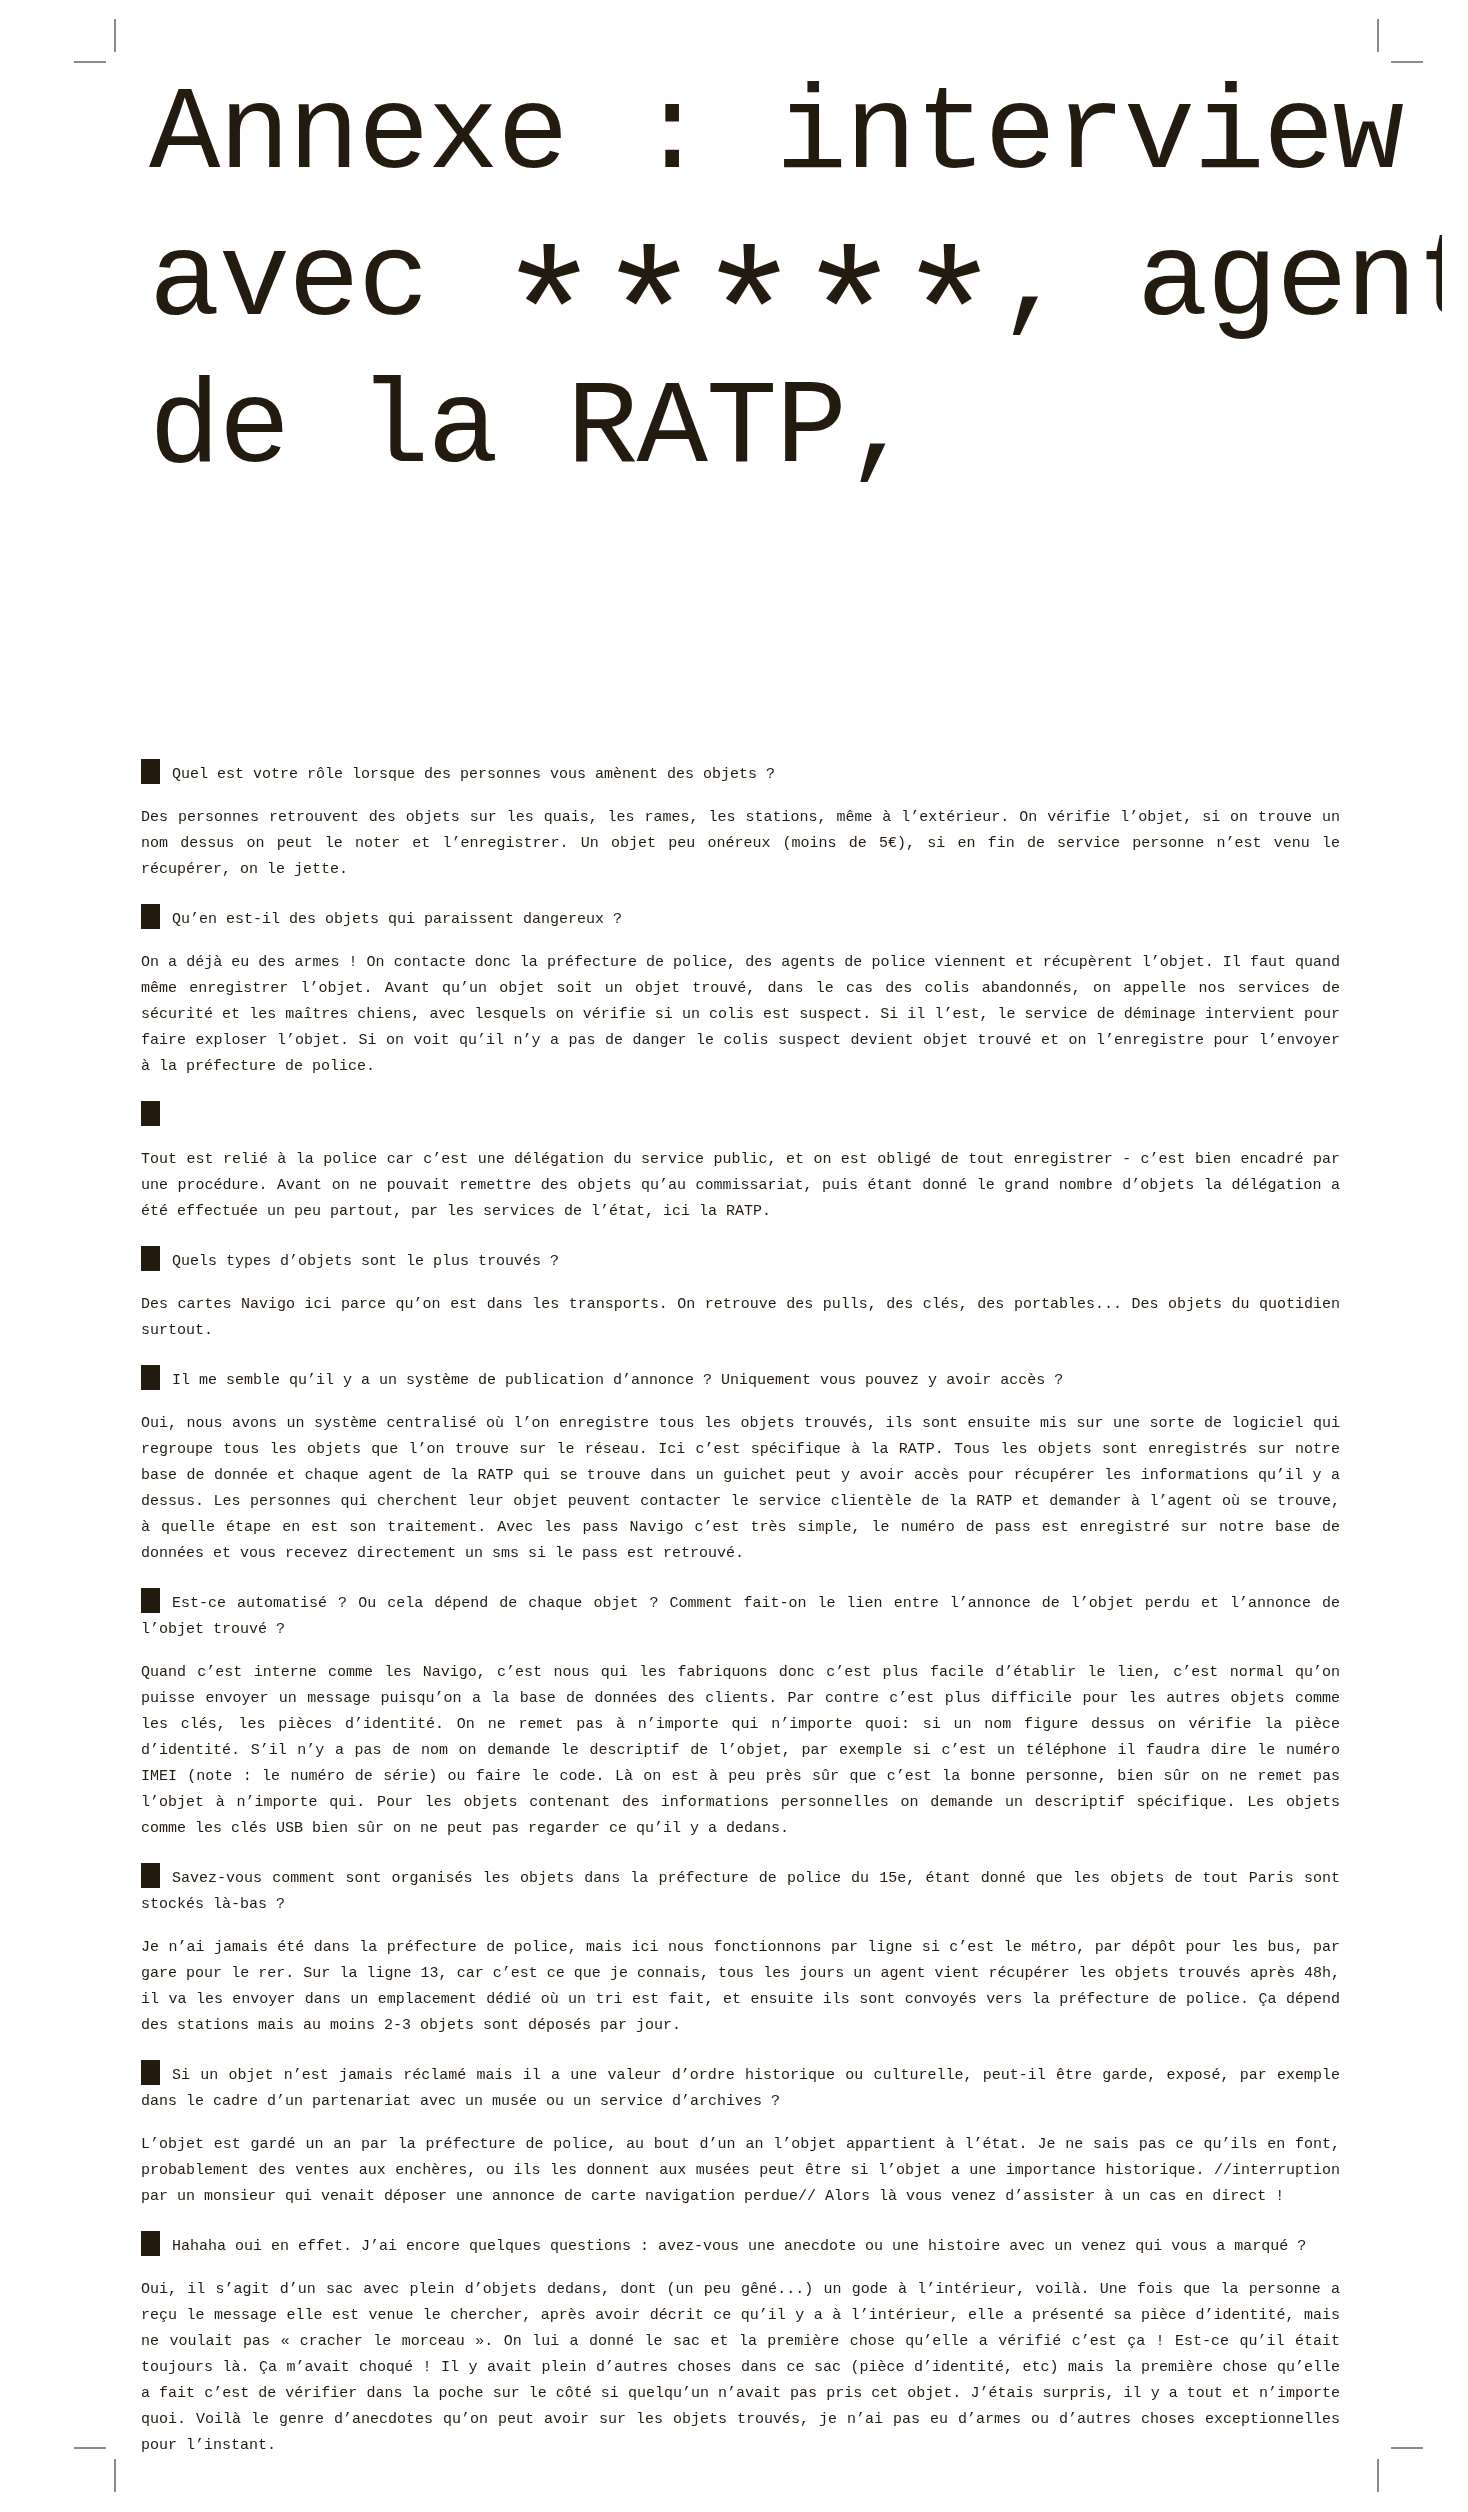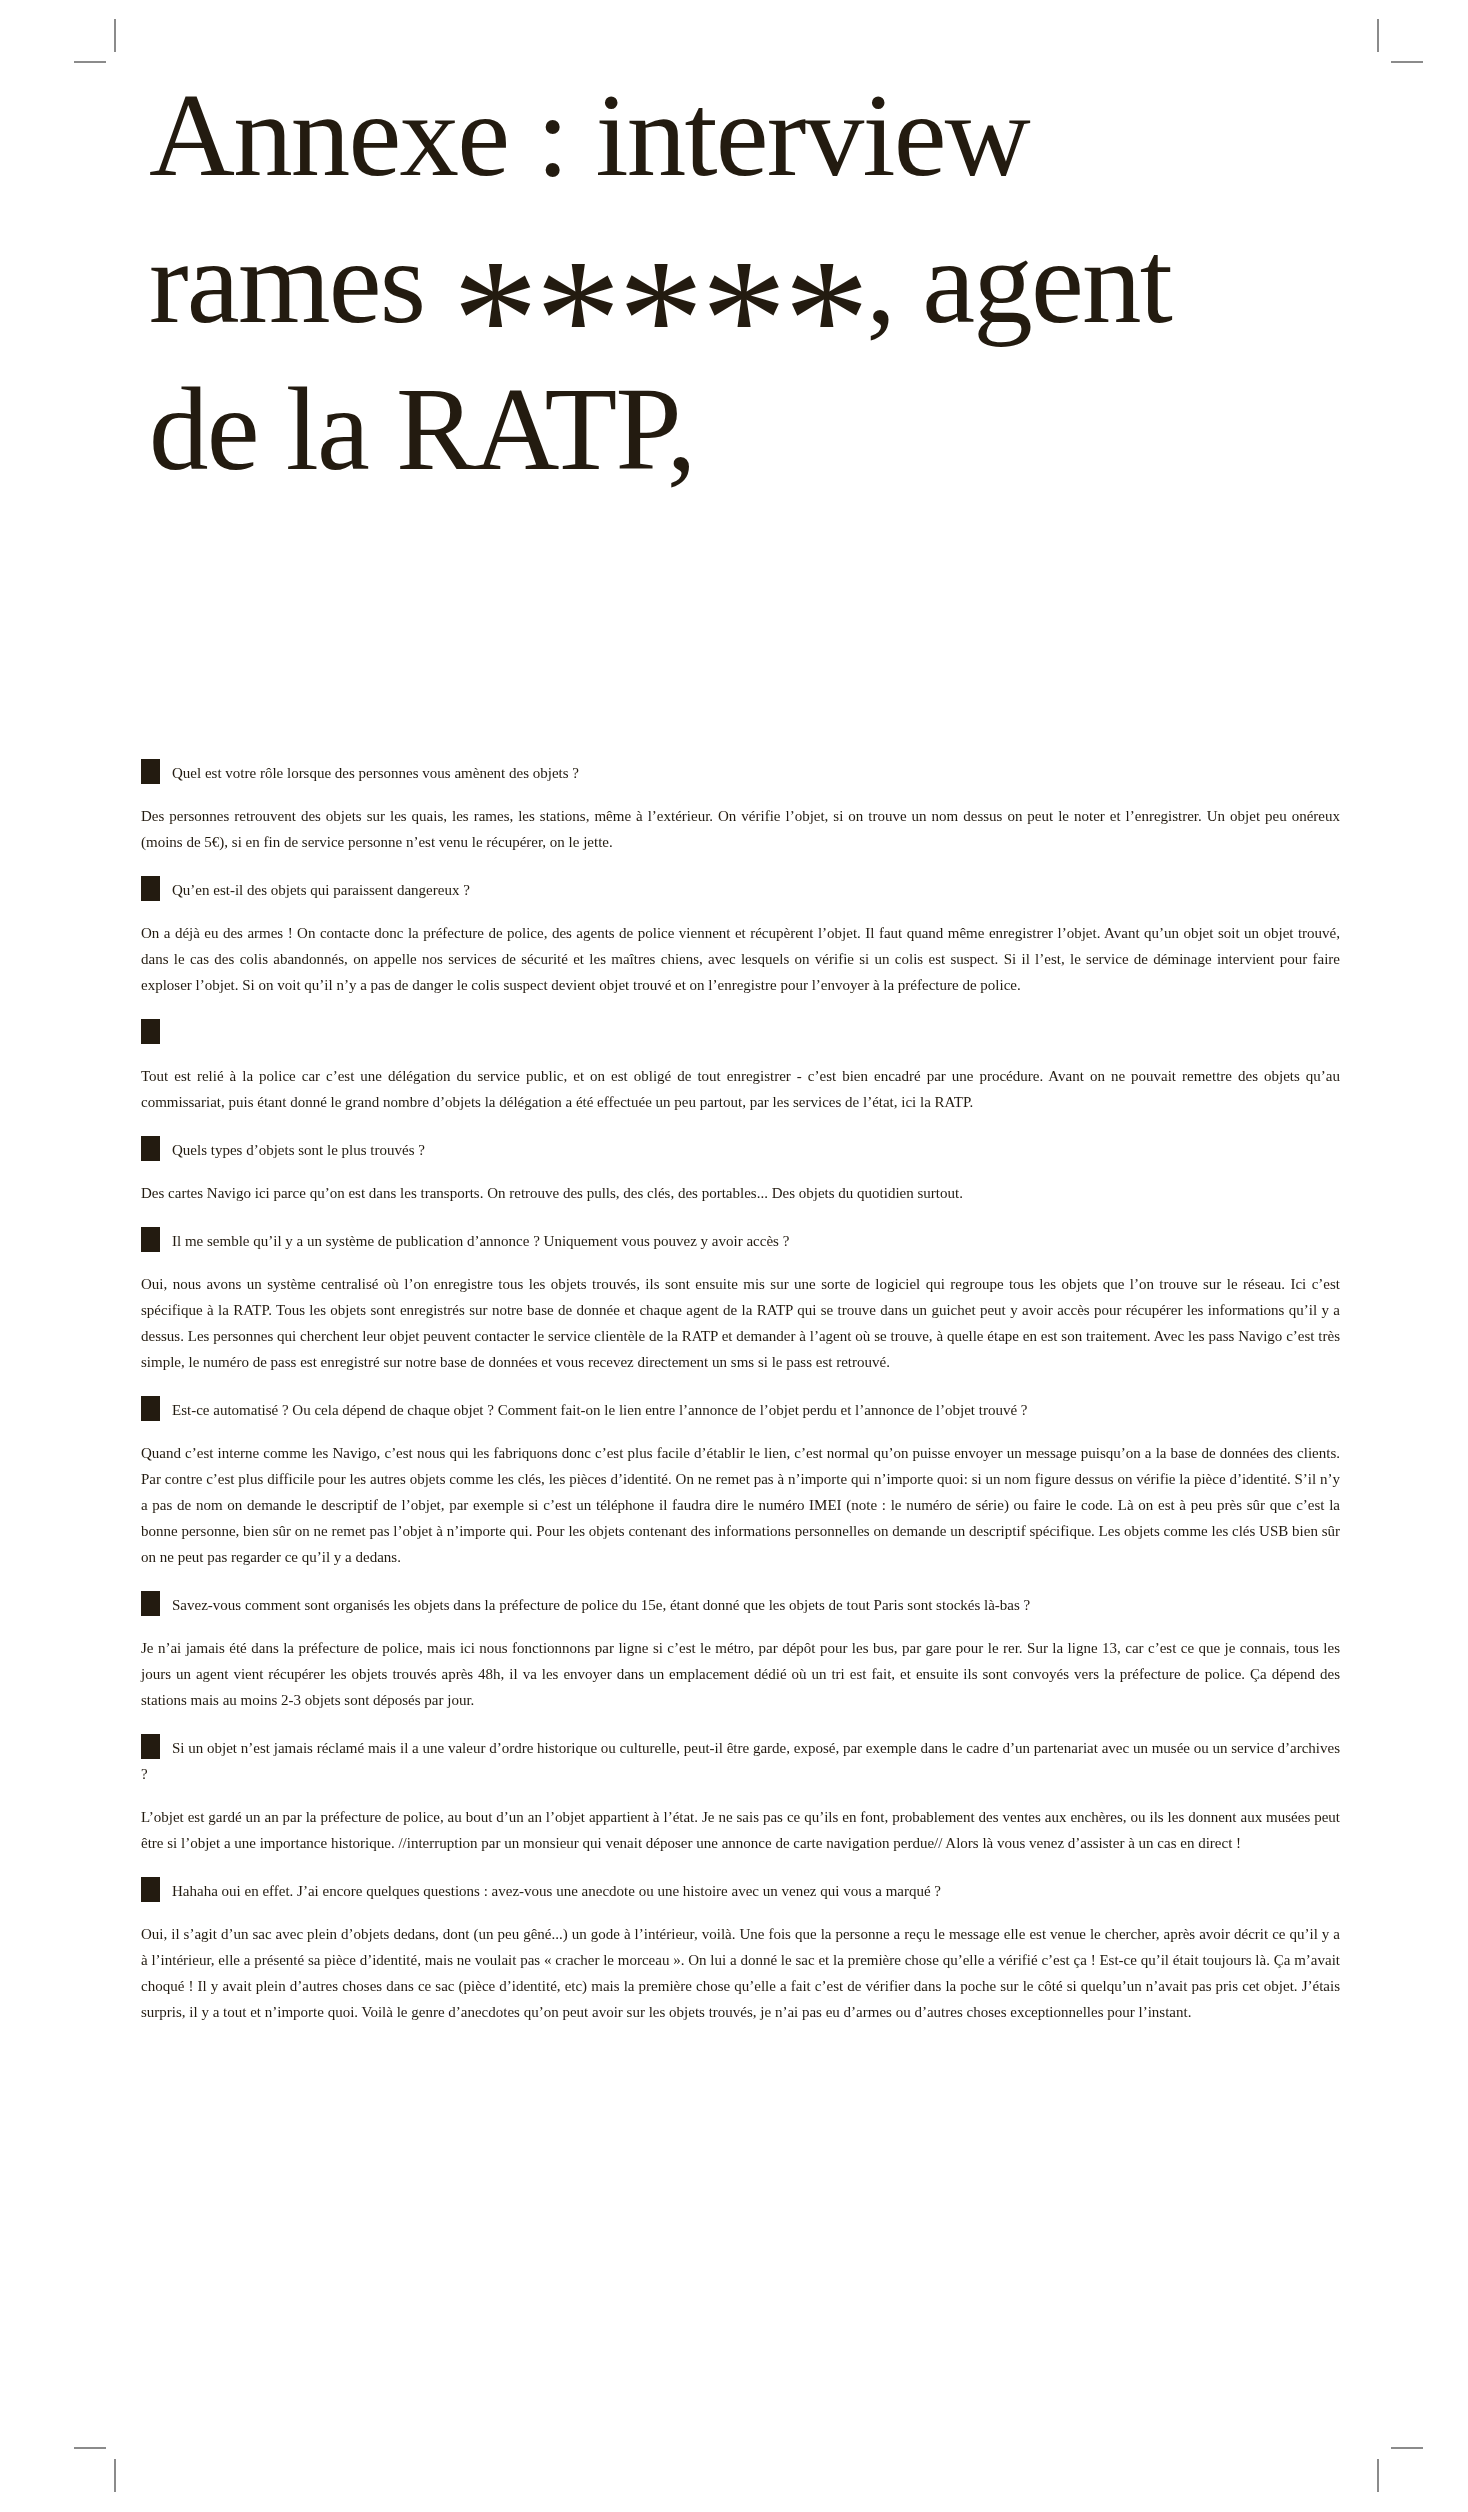--- a/index.html
+++ b/index.html
@@ -2,21 +2,21 @@
 <html lang="fr" style="--ink: #231b10; --paper: #ffffff; --crop: #8b8b8b;"><head>
 <meta charset="utf-8">
 <style>
   html, body { margin: 0; padding: 0; background: #ffffff; }
   .page {
     position: relative;
     width: 1442px;
     height: 2512px;
     background: var(--paper, #ffffff);
     color: var(--ink, #231b10);
-    font-family: Liberation Serif, serif;
+    font-family: Liberation Mono, monospace;
     overflow: hidden;
   }
   
   .crop { position: absolute; background: var(--crop, #8b8b8b); }
   .crop.v { width: 2px; height: 33px; }
   .crop.h { width: 32px; height: 2px; }
 
   
   .title {
     position: absolute;
@@ -72,21 +72,21 @@
   <div class="crop h" style="left:74px;top:61px"></div>
   <div class="crop v" style="left:1377px;top:19px"></div>
   <div class="crop h" style="left:1391px;top:61px"></div>
   <div class="crop h" style="left:74px;top:2447px"></div>
   <div class="crop v" style="left:114px;top:2459px"></div>
   <div class="crop h" style="left:1391px;top:2447px"></div>
   <div class="crop v" style="left:1377px;top:2459px"></div>
 
   <h1 class="title">
     <span class="tline">Annexe : interview</span>
-    <span class="tline"><span>rames </span><span class="stars">*****</span><span>, agent</span></span>
+    <span class="tline"><span>avec </span><span class="stars">*****</span><span>, agent</span></span>
     <span class="tline">de la RATP,</span>
   </h1>
 
   <div class="qa-list">
   <div class="qa">
     <p class="question"><span class="qsquare"></span><span>Quel est votre rôle lorsque des personnes vous amènent des objets ?</span></p>
     <p class="answer"><span>Des personnes retrouvent des objets sur les quais, les rames, les stations, même à l’extérieur. On vérifie l’objet, si on trouve un nom dessus on peut le noter et l’enregistrer. Un objet peu onéreux (moins de 5€), si en fin de service personne n’est venu le récupérer, on le jette.</span></p>
   </div>
 
   <div class="qa">

